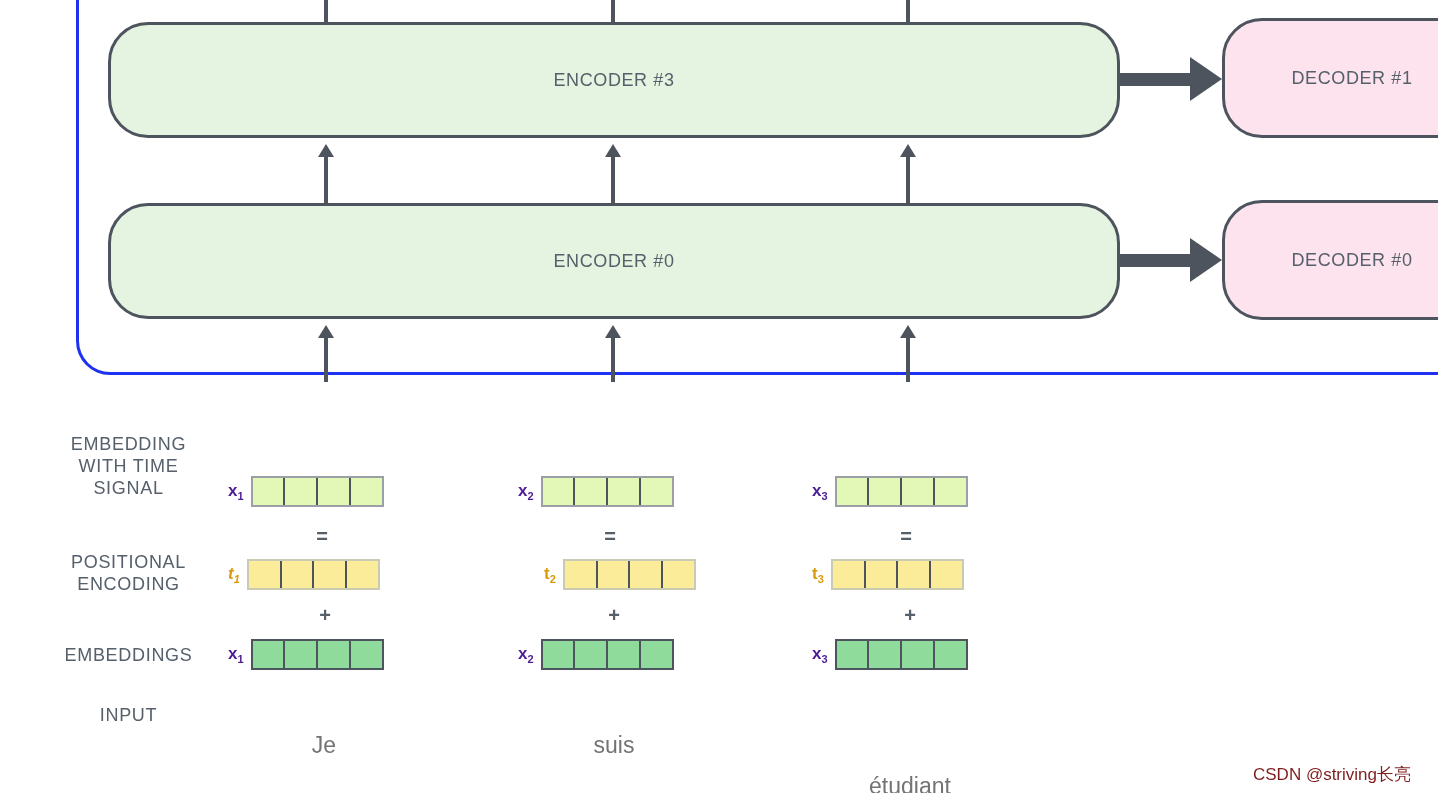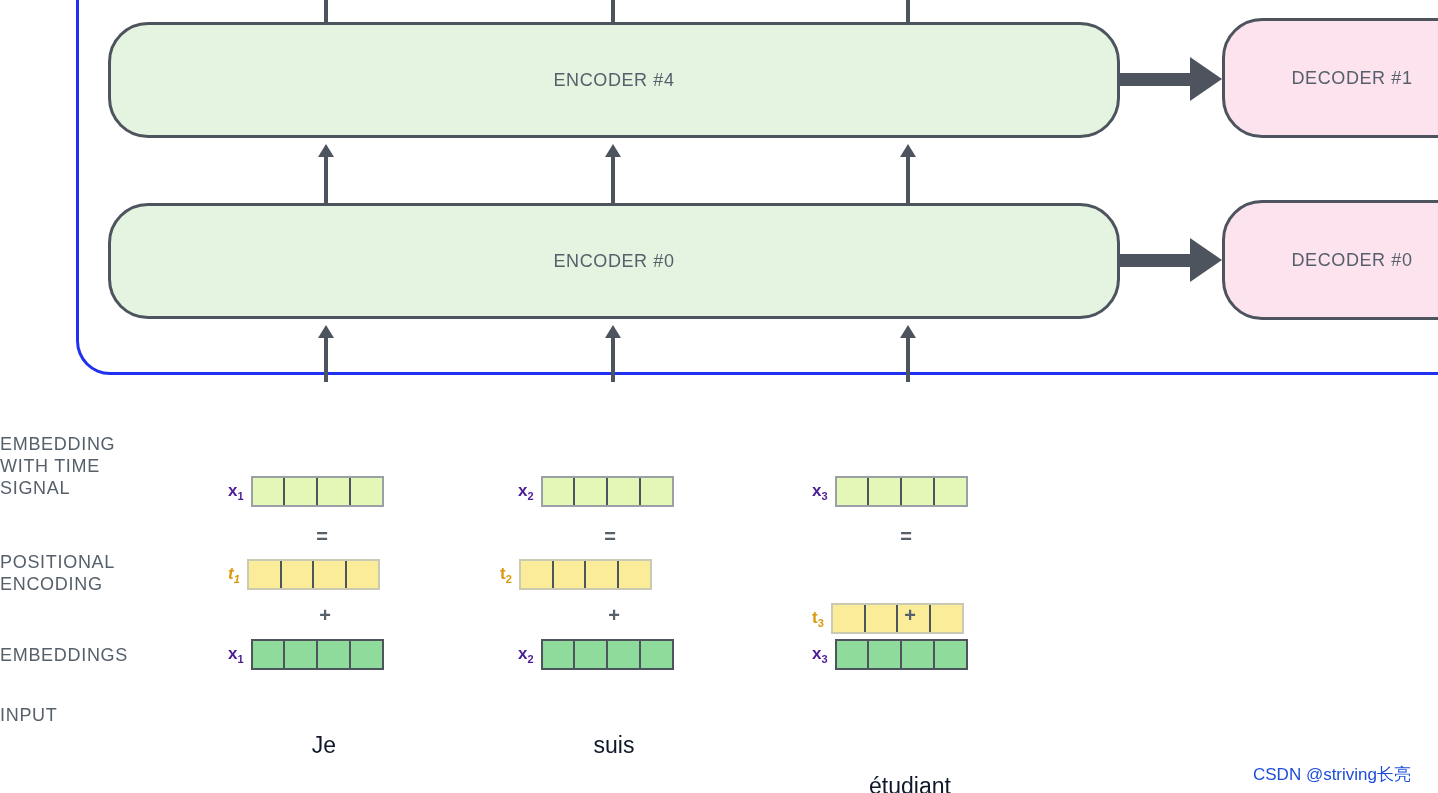--- a/index.html
+++ b/index.html
@@ -86,25 +86,26 @@
     position: absolute;
     width: 0; height: 0;
     border-top: 22px solid transparent;
     border-bottom: 22px solid transparent;
     border-left: 32px solid #4d545e;
   }
 
   
   .row-label {
     position: absolute;
-    text-align: left;
+    text-align: center;
     color: #56606b;
     font-size: 18px;
     letter-spacing: 0.7px;
     line-height: 22px;
+    padding-left: 40px;
   }
 
   
   .vecgroup {
     position: absolute;
     display: flex;
     align-items: center;
   }
   .vec-tag {
     font-size: 17px;
@@ -144,48 +145,48 @@
     color: #56606b;
     font-size: 20px;
     font-weight: 600;
     text-align: center;
     width: 24px;
   }
 
   
   .input-word {
     position: absolute;
-    color: #0f172a;
+    color: #737373;
     font-size: 23px;
     text-align: center;
     white-space: nowrap;
   }
 
   
   .watermark {
     position: absolute;
-    color: #1d4ed8;
+    color: #7f1d1d;
     font-size: 17px;
     white-space: nowrap;
   }
 </style>
 </head>
 <body>
 
 <div id="canvas">
 
   <div class="blue-path" style="left:76px; top:-20px; width:60px; height:395px;"></div>
   <div class="blue-line-h" style="left:134px; top:372px; width:1304px;"></div>
 
   <div class="stub" style="left:324px; top:0px; height:26px;"></div>
   <div class="stub" style="left:611px; top:0px; height:26px;"></div>
   <div class="stub" style="left:906px; top:0px; height:26px;"></div>
 
   <div class="block encoder" style="left:108px; top:22px; width:1012px; height:116px;">
-    <span>ENCODER #4</span>
+    <span>ENCODER #3</span>
   </div>
 
   <div class="rightarrow-shaft" style="left:1120px; top:73px; width:75px;"></div>
   <div class="rightarrow-head" style="left:1190px; top:57px;"></div>
 
   <div class="block decoder" style="left:1222px; top:18px; width:260px; height:120px;">
     <span>DECODER #1</span>
   </div>
 
   <div class="uparrow" style="left:324px; top:155px; height:48px;"></div>
@@ -266,21 +267,21 @@
       <span>x</span><sub>2</sub>
     </span>
     <span class="strip pale">
       <span class="cell"></span>
       <span class="cell"></span>
       <span class="cell"></span>
       <span class="cell"></span>
     </span>
   </div>
   <div class="op" style="left:598px; top:525px;">=</div>
-  <div class="vecgroup" style="left:500px; top:559px;">
+  <div class="vecgroup" style="left:544px; top:559px;">
     <span class="vec-tag amber">
       <span>t</span><sub>2</sub>
     </span>
     <span class="strip yellow">
       <span class="cell"></span>
       <span class="cell"></span>
       <span class="cell"></span>
       <span class="cell"></span>
     </span>
   </div>
@@ -303,21 +304,21 @@
       <span>x</span><sub>3</sub>
     </span>
     <span class="strip pale">
       <span class="cell"></span>
       <span class="cell"></span>
       <span class="cell"></span>
       <span class="cell"></span>
     </span>
   </div>
   <div class="op" style="left:894px; top:525px;">=</div>
-  <div class="vecgroup" style="left:812px; top:559px;margin-top:44px;">
+  <div class="vecgroup" style="left:812px; top:559px;">
     <span class="vec-tag amber">
       <span>t</span><sub>3</sub>
     </span>
     <span class="strip yellow">
       <span class="cell"></span>
       <span class="cell"></span>
       <span class="cell"></span>
       <span class="cell"></span>
     </span>
   </div>

